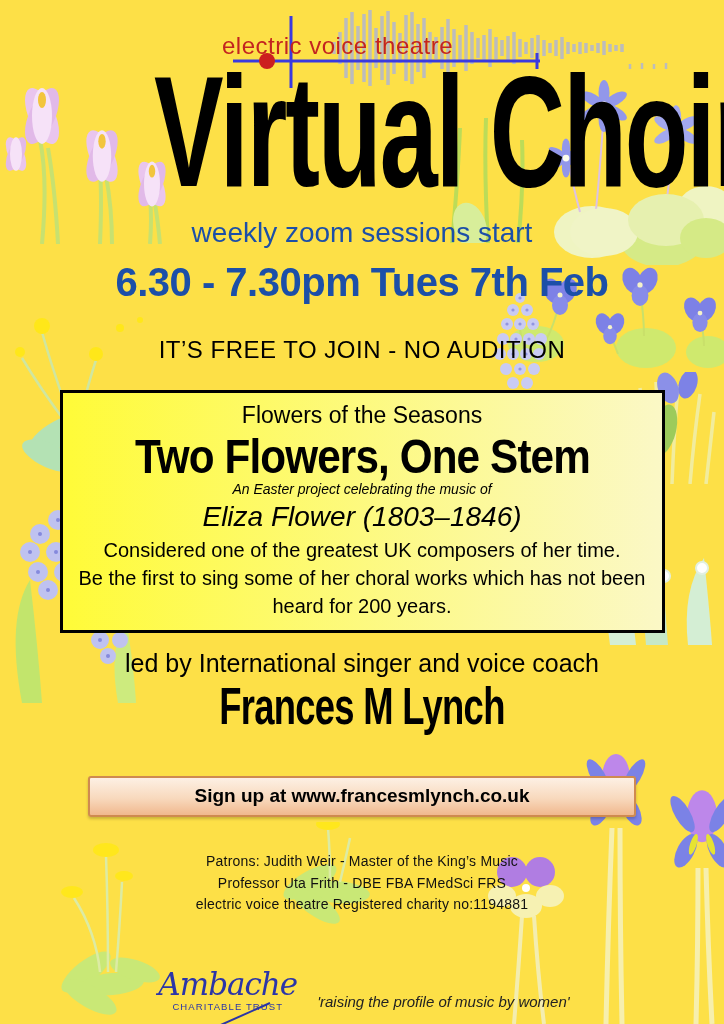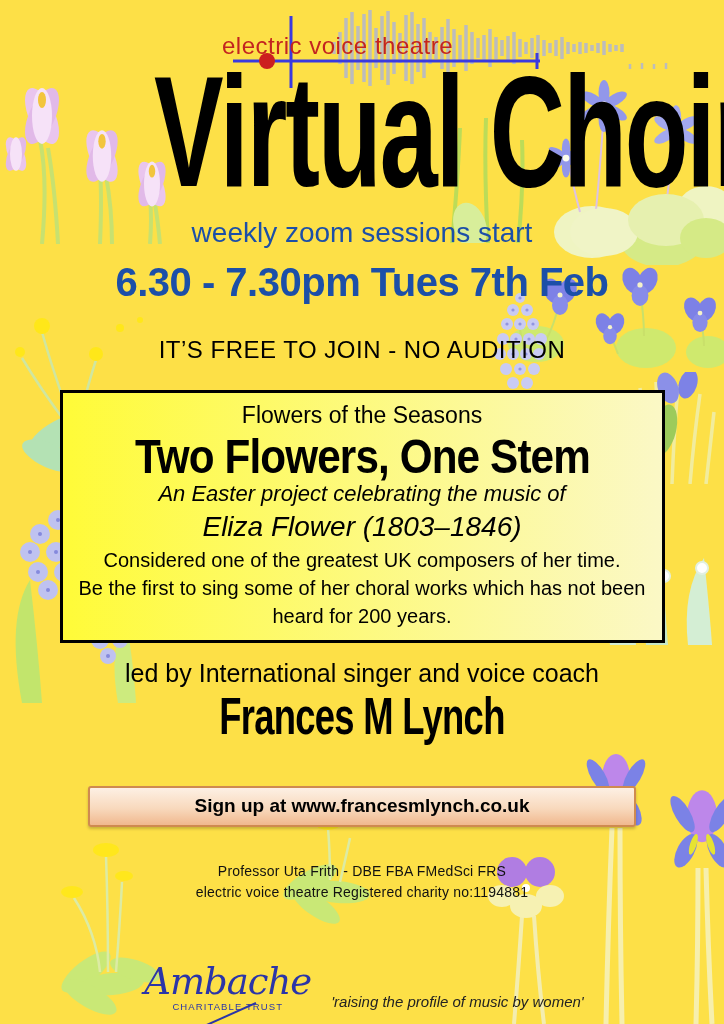--- a/index.html
+++ b/index.html
@@ -40,21 +40,21 @@
     padding:8px 12px 10px;
   }
   .event-series { font-size:23px; color:#000; line-height:1.3; }
   .event-title { margin:3px 0 0; line-height:1.0; }
   .impact-lg {
     display:inline-block; font-weight:700; font-size:48px; line-height:1.0;
     transform:scaleX(0.88); transform-origin:50% 50%;
     letter-spacing:-1px; color:#000; white-space:nowrap;
   }
   .italic { font-style:italic; }
-  .event-sub { font-size:22px; line-height:1.2; }
+  .event-sub { font-size:14px; line-height:1.2; }
   .event-composer { font-size:28px; line-height:1.35; }
   .event-body { font-size:20px; line-height:1.4; }
 
   
   .info-box {
     width:656px; margin:18px auto 0;
     border:1px solid #e2a035; border-radius:3px;
     background:linear-gradient(to bottom, #fdf9ec 0%, #fbf0d2 45%, #f5c26d 100%);
     padding:10px 14px 12px;
     box-shadow:0 1px 2px rgba(0,0,0,0.15);
@@ -88,21 +88,21 @@
     position:absolute; left:0; right:0; bottom:10px;
     display:flex; justify-content:center; align-items:flex-end; gap:16px;
   }
   .ambache { position:relative; padding:0 4px 2px; }
   .ambache-swash {
     position:absolute; left:-34px; bottom:10px; width:150px; height:2px;
     background:#2b35a8; transform:rotate(-24deg); transform-origin:right center;
   }
   .ambache-name {
     font-family:"DejaVu Serif", serif; font-style:italic;
-    font-size:37px; color:#2b35a8; line-height:1.0; letter-spacing:-1px;
+    font-size:31px; color:#2b35a8; line-height:1.0; letter-spacing:-1px;
   }
   .ambache-sub { font-size:9.5px; color:#2b35a8; letter-spacing:1.1px; margin-top:1px; text-align:center; }
   .tagline { font-size:15px; color:#222; padding-bottom:4px; }
 </style>
 </head>
 <body>
 
 <div class="poster">
 
   <svg class="decor" style="left:0;top:58px" width="190" height="186" viewBox="0 0 190 186">
@@ -454,20 +454,21 @@
       <div class="event-body">Be the first to sing some of her choral works which has not been heard for 200 years.</div>
     </div>
 
 
     <div class="led-by">led by International singer and voice coach</div>
     <div class="leader"><span class="impact-md">Frances M Lynch</span></div>
 
     <div class="signup">Sign up at www.francesmlynch.co.uk</div>
 
     <div class="patrons">
+      <div>Patrons: Judith Weir - Master of the King’s Music</div>
       <div>Professor Uta Frith - DBE FBA FMedSci FRS</div>
       <div>electric voice theatre Registered charity no:1194881</div>
     </div>
 
     <div class="footer">
       <div class="ambache">
         <div class="ambache-swash"></div>
         <div class="ambache-name">Ambache</div>
         <div class="ambache-sub">CHARITABLE TRUST</div>
       </div>

